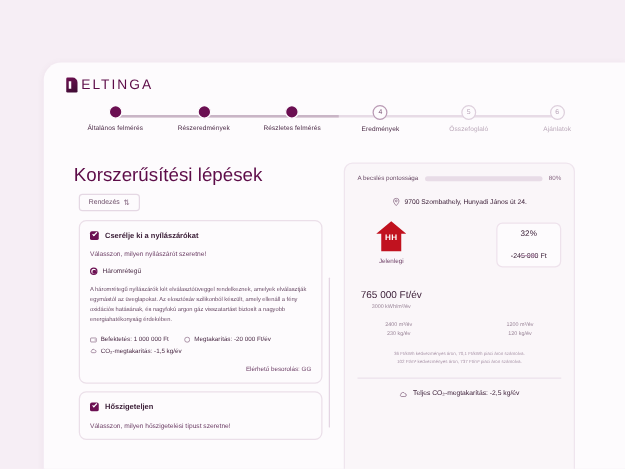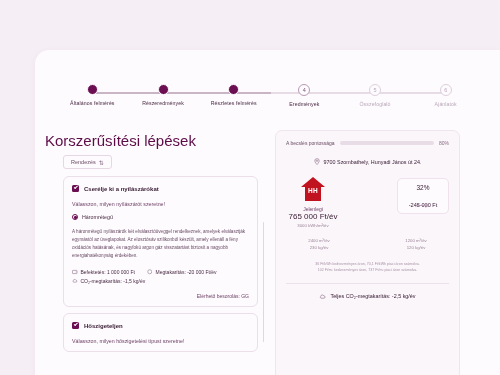--- a/index.html
+++ b/index.html
@@ -134,21 +134,21 @@
     color: #4a2a45;
     white-space: nowrap;
     letter-spacing: 0.1px;
   }
   .step.upcoming .step-label { color: #bba9ba; }
   .step.current .step-label { color: #4a2a45; }
 
   
   .page-title {
     position: absolute;
-    left: 10px;
+    left: 24px;
     top: 82px;
     font-size: 15px;
     color: #5d0c48;
     font-weight: 400;
   }
 
   .sort-button {
     position: absolute;
     left: 28px;
     top: 105px;
@@ -352,21 +352,21 @@
     color: #fff;
     text-align: center;
     letter-spacing: 0.3px;
   }
   .house-caption {
     margin-top: 4px;
     font-size: 5px;
     color: #6d3f66;
   }
   .house-value {
-    margin-top: 0;
+    margin-top: 19px;
     font-size: 8px;
     color: #3d2039;
     white-space: nowrap;
   }
   .house-unit {
     margin-top: 2px;
     font-size: 4.3px;
     color: #9b8699;
   }
 
@@ -444,20 +444,24 @@
     border-radius: 2px;
   }
 </style>
 </head>
 <body>
 
 <div id="app">
 
   <div class="app-card">
 
+    <div class="logo-row">
+      <span class="logo-mark"></span>
+      <span class="logo-text">ELTINGA</span>
+    </div>
 
     <div class="stepper">
       <div class="step-track"></div>
       <div class="step-track-done"></div>
       <div class="steps">
         <div class="step done">
           <div class="step-dot"></div>
           <div class="step-label">Általános felmérés</div>
         </div>
         <div class="step done">

